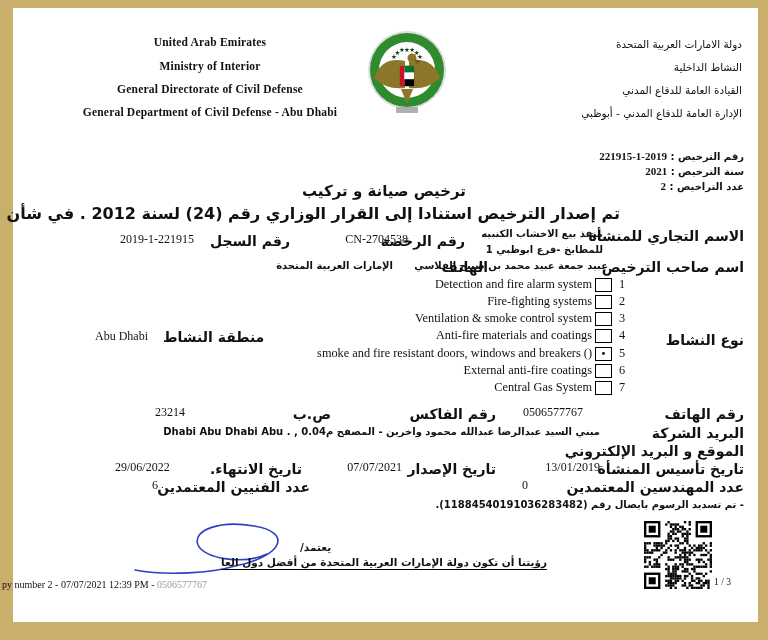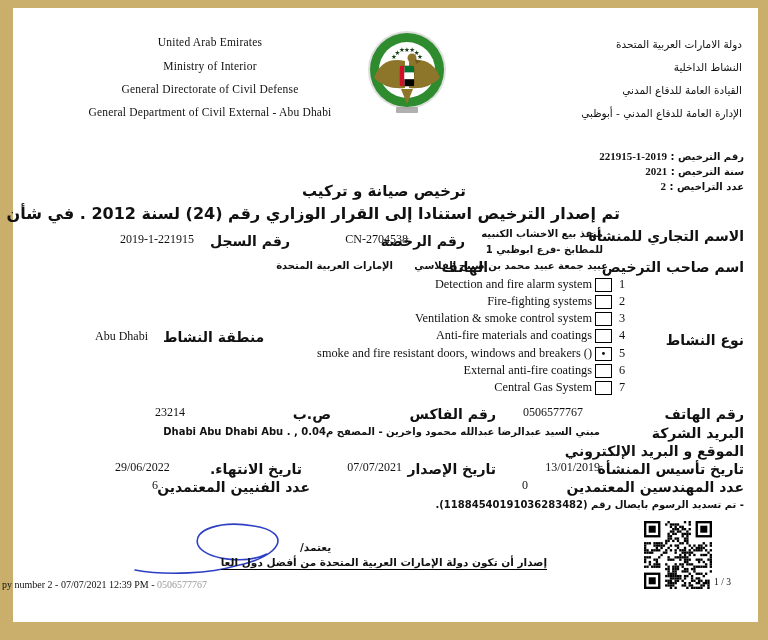--- a/index.html
+++ b/index.html
@@ -1,21 +1,21 @@
 <!DOCTYPE html>
 <html><head>
 <meta charset="utf-8">
 <style>
   html,body{margin:0;padding:0}
   body{width:768px;height:640px;position:relative;background:#c9ae6c;overflow:hidden;
        font-family:"DejaVu Sans",sans-serif;color:#111}
   .page{position:absolute;left:13px;top:8px;width:745px;height:614px;background:#ffffff}
   .abs{position:absolute;white-space:nowrap}
   .en{font-family:"Liberation Serif","DejaVu Serif",serif}
-  .hdr-en{left:55px;width:310px;text-align:center;font-size:11.5px;font-weight:normal;letter-spacing:.2px}
+  .hdr-en{left:55px;width:310px;text-align:center;font-size:11.5px;font-weight:bold;letter-spacing:.2px}
   .hdr-ar{right:26px;text-align:right;direction:rtl;font-weight:normal;font-size:10.5px}
   .ar{direction:rtl;font-weight:bold;font-size:14px}
   .arv{direction:rtl;font-weight:bold;font-size:10px}
   .meta{right:24px;direction:rtl;font-weight:bold;font-size:10px}
   .meta .v{font-family:"Liberation Serif",serif;font-weight:bold;font-size:11px}
   .title{left:0;width:768px;text-align:center;direction:rtl;font-weight:bold;font-size:15px}
   .num{font-family:"Liberation Serif","DejaVu Serif",serif;font-size:12px}
   .chk-label{right:176px;font-size:12.3px}
   .chk{position:absolute;left:595px;width:15px;height:12px;border:1px solid #000;
        text-align:center;font-size:10px;line-height:11px;background:#fff}
@@ -25,21 +25,21 @@
   .footer .faded{color:#9a9a9a}
 </style>
 </head>
 <body>
 
 <div class="page"></div>
 
 <div class="abs hdr-en en" style="top:36px">United Arab Emirates</div>
 <div class="abs hdr-en en" style="top:60px">Ministry of Interior</div>
 <div class="abs hdr-en en" style="top:83px">General Directorate of Civil Defense</div>
-<div class="abs hdr-en en" style="top:106px">General Department of Civil External - Abu Dhabi</div>
+<div class="abs hdr-en en" style="top:106px">General Department of Civil Defense - Abu Dhabi</div>
 
 <svg class="abs" style="left:360px;top:27px" width="94" height="90" viewBox="0 0 94 90">
   <rect x="36" y="80" width="22" height="6" rx="1" fill="#b0b0b0"></rect>
   <circle cx="47" cy="43" r="39" fill="#9e9e9e" opacity="0.35"></circle>
   <circle cx="47" cy="43" r="37" fill="#2e8b2e"></circle>
   <circle cx="47" cy="43" r="28" fill="#ffffff"></circle>
   <text x="34" y="32" font-size="6.5" text-anchor="middle" fill="#1c421c">★</text>
   <text x="37.4" y="28" font-size="6.5" text-anchor="middle" fill="#1c421c">★</text>
   <text x="41.9" y="25.4" font-size="6.5" text-anchor="middle" fill="#1c421c">★</text>
   <text x="47" y="24.5" font-size="6.5" text-anchor="middle" fill="#1c421c">★</text>
@@ -147,21 +147,21 @@
 <div class="abs ar" style="right:458px;top:479px">عدد الفنيين المعتمدين</div>
 <div class="abs num" style="left:152px;top:478px">6</div>
 
 <div class="abs ar" style="right:24px;top:499px;font-size:10px">- تم تسديد الرسوم بايصال رقم (11884540191036283482).</div>
 
 <svg class="abs" style="left:132px;top:520px" width="170" height="62" viewBox="0 0 170 62">
   <path d="M3 50 C35 56 80 53 103 46 C152 36 160 12 122 6 C88 0 60 10 66 25 C72 39 112 45 135 34" stroke="#2e3fc4" stroke-width="1.6" fill="none" stroke-linecap="round"></path>
 </svg>
 
 <div class="abs ar" style="left:300px;top:541px;font-size:10.5px">يعتمد/</div>
-<div class="abs vision" style="right:221px;top:556px">إصدار أن تكون دولة الإمارات العربية المتحدة من أفضل دول العا</div>
+<div class="abs vision" style="right:221px;top:556px">رؤيتنا أن تكون دولة الإمارات العربية المتحدة من أفضل دول العا</div>
 
 <svg class="abs" style="left:644px;top:521px" id="qr" width="68" height="68" viewBox="0 0 68 68">
     <rect x="0" y="0" width="68" height="68" fill="#fff"></rect>
     <rect x="23.448275862068964" y="0" width="2.3448275862068964" height="2.3448275862068964" fill="#000"></rect>
     <rect x="39.86206896551724" y="0" width="2.3448275862068964" height="2.3448275862068964" fill="#000"></rect>
     <rect x="44.55172413793103" y="0" width="2.3448275862068964" height="2.3448275862068964" fill="#000"></rect>
     <rect x="21.103448275862068" y="2.3448275862068964" width="2.3448275862068964" height="2.3448275862068964" fill="#000"></rect>
     <rect x="25.79310344827586" y="2.3448275862068964" width="2.3448275862068964" height="2.3448275862068964" fill="#000"></rect>
     <rect x="28.137931034482754" y="2.3448275862068964" width="2.3448275862068964" height="2.3448275862068964" fill="#000"></rect>
     <rect x="30.48275862068965" y="2.3448275862068964" width="2.3448275862068964" height="2.3448275862068964" fill="#000"></rect>

